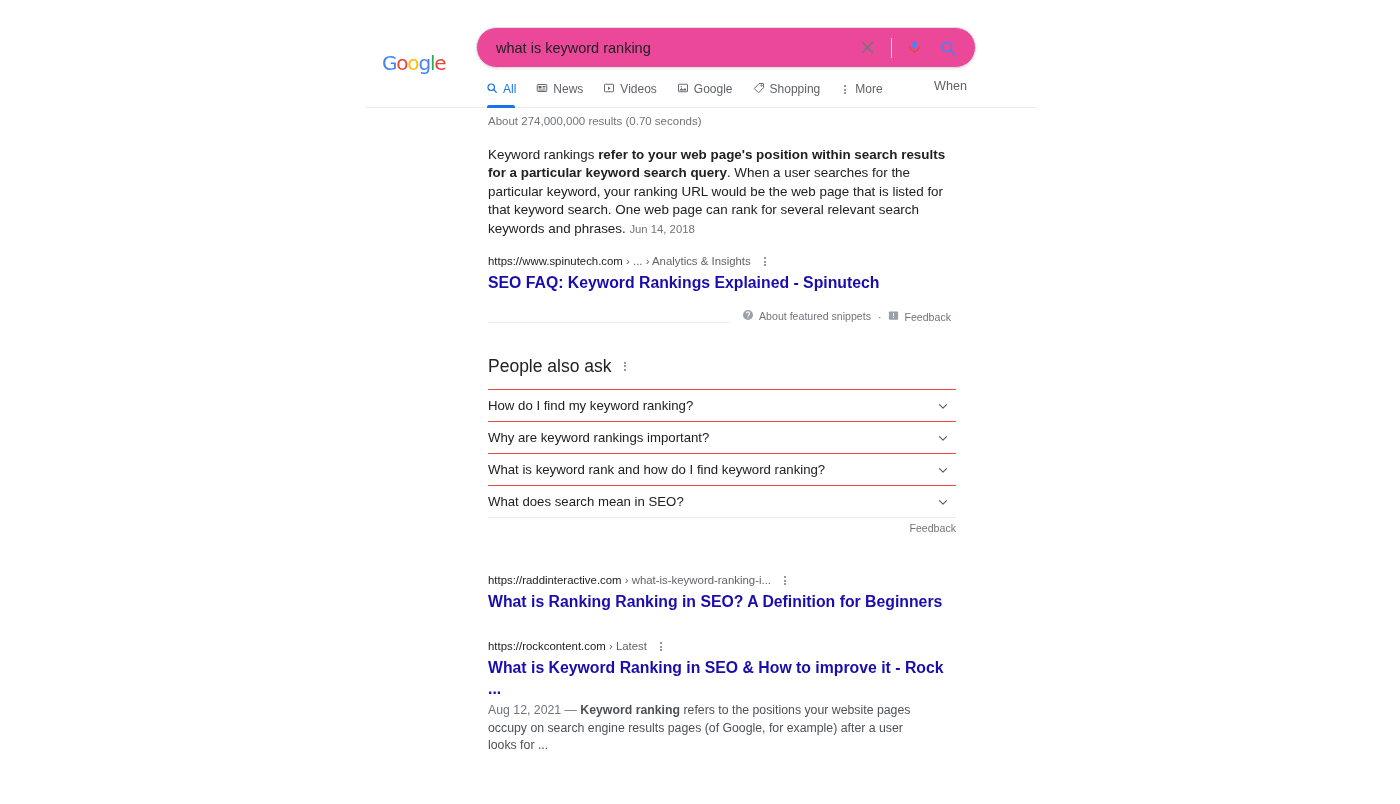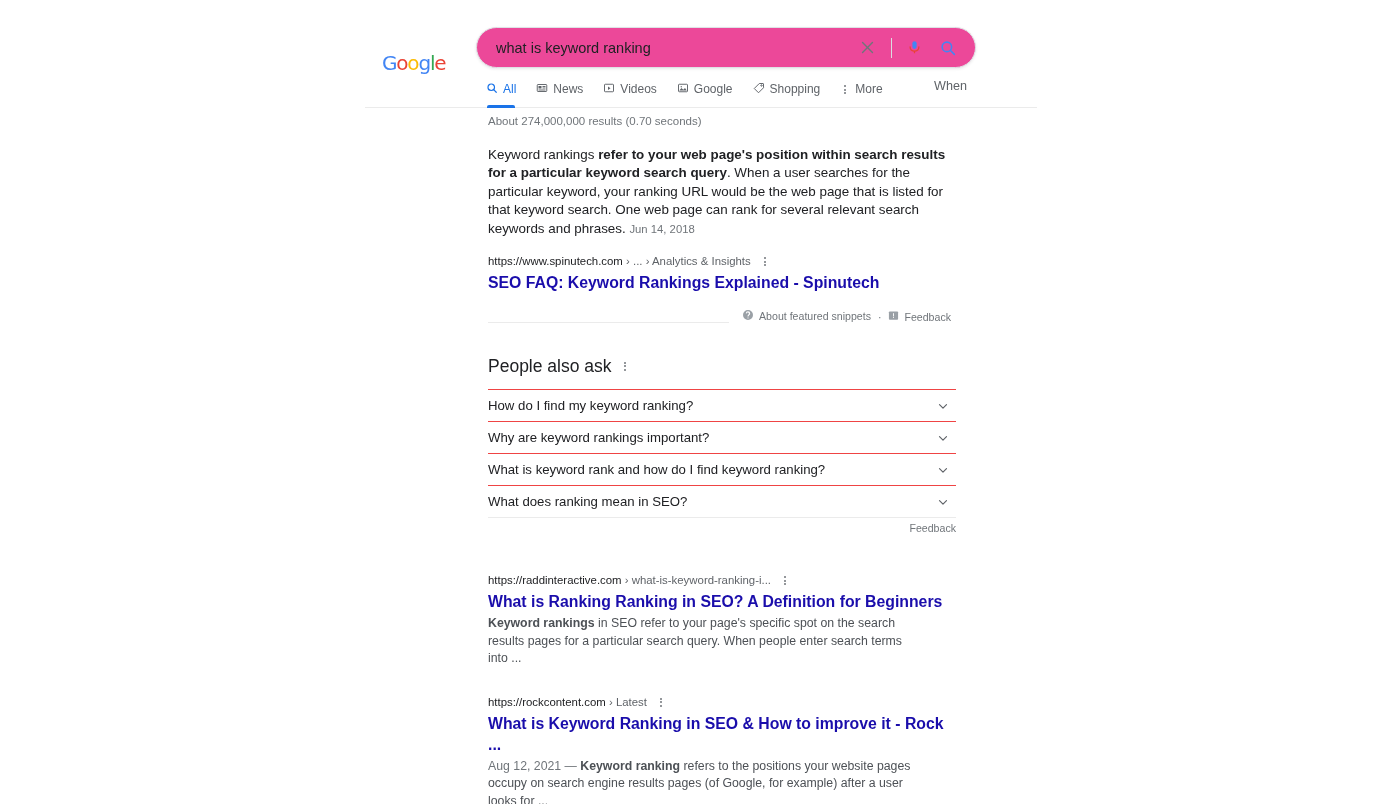--- a/index.html
+++ b/index.html
@@ -335,21 +335,21 @@
       <div class="paa-item">
         <span class="paa-q">What is keyword rank and how do I find keyword ranking?</span>
         <span class="chev">
           <svg width="14" height="14" viewBox="0 0 24 24" fill="none" stroke="#5f6368" stroke-width="2" stroke-linecap="round" stroke-linejoin="round">
               <polyline points="6 9.5 12 15.5 18 9.5"></polyline>
             </svg>
         </span>
       </div>
 
       <div class="paa-item">
-        <span class="paa-q">What does ranking mean in SEO?</span>
+        <span class="paa-q">What does search mean in SEO?</span>
         <span class="chev">
           <svg width="14" height="14" viewBox="0 0 24 24" fill="none" stroke="#5f6368" stroke-width="2" stroke-linecap="round" stroke-linejoin="round">
               <polyline points="6 9.5 12 15.5 18 9.5"></polyline>
             </svg>
         </span>
       </div>
 
       <div class="paa-foot">
         <span>Feedback</span>
       </div>
@@ -360,21 +360,20 @@
       <div class="result">
         <div class="url-row">
           <span class="url-text"><span>https://raddinteractive.com</span><span class="crumb"> › what-is-keyword-ranking-i...</span></span>
           <span class="dots-v">
               <i></i>
               <i></i>
               <i></i>
             </span>
         </div>
         <div class="res-title">What is Ranking Ranking in SEO? A Definition for Beginners</div>
-        <div class="res-snippet"><b>Keyword rankings</b><span> in SEO refer to your page's specific spot on the search results pages for a particular search query. When people enter search terms into ...</span></div>
       </div>
 
       <div class="result r2">
         <div class="url-row">
           <span class="url-text"><span>https://rockcontent.com</span><span class="crumb"> › Latest</span></span>
           <span class="dots-v">
               <i></i>
               <i></i>
               <i></i>
             </span>

